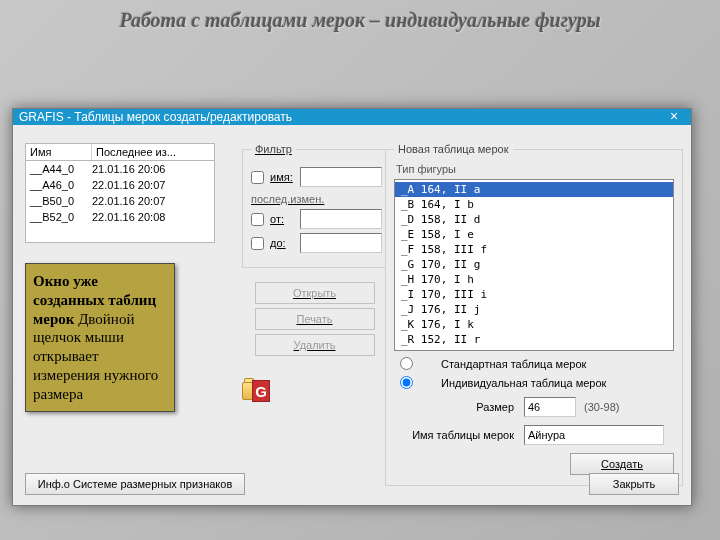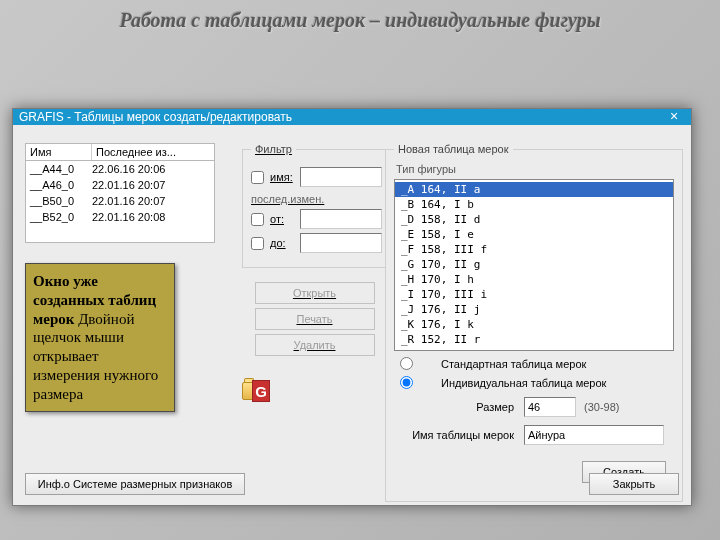--- a/index.html
+++ b/index.html
@@ -167,21 +167,21 @@
   .figrow { padding: 0 6px; line-height: 15px; font-family: Consolas, monospace; font-size: 11px; }
   .figrow.sel { background: #316ac5; color: #fff; }
   .radio-row { margin: 6px 0 3px 6px; display:flex; align-items:flex-end;gap:22px; }
   .radio-row input { margin: 0 6px 0 0; }
   .form-row { display:flex; align-items:center; margin: 8px 0; }
   .form-row .lbl { width: 120px; text-align: right; margin-right: 10px; }
   .form-row .range { margin-left: 8px; color: #555; }
   .txt.size { width: 52px; }
   .txt.name { width: 140px; }
   .create-row { text-align: right; margin-top: 6px; }
-  .create-row .btn { display:inline-block; width: 84px; margin: 8px; text-decoration: underline; }
+  .create-row .btn { display:inline-block; width: 104px; margin: 0; text-decoration: underline; }
 
   .footer {
     position: absolute;
     left: 12px; right: 12px; bottom: 10px;
     display: flex; justify-content: space-between;
   }
   .footer .btn { display:inline-block; width: auto; padding: 0 10px; margin: 0; }
 
 </style>
 </head>
@@ -198,21 +198,21 @@
   <div class="content">
 
     <div class="left-pane">
       <div class="list-header">
         <div class="col col-name">Имя</div>
         <div class="col col-date">Последнее из...</div>
       </div>
       <div class="list-body" id="list-body">
           <div class="list-row">
             <span class="c1">__A44_0</span>
-            <span class="c2">22.06.16  20:06</span>
+            <span class="c2">21.01.16  20:06</span>
           </div>
           <div class="list-row">
             <span class="c1">__A46_0</span>
             <span class="c2">22.01.16  20:07</span>
           </div>
           <div class="list-row">
             <span class="c1">__B50_0</span>
             <span class="c2">22.01.16  20:07</span>
           </div>
           <div class="list-row">

